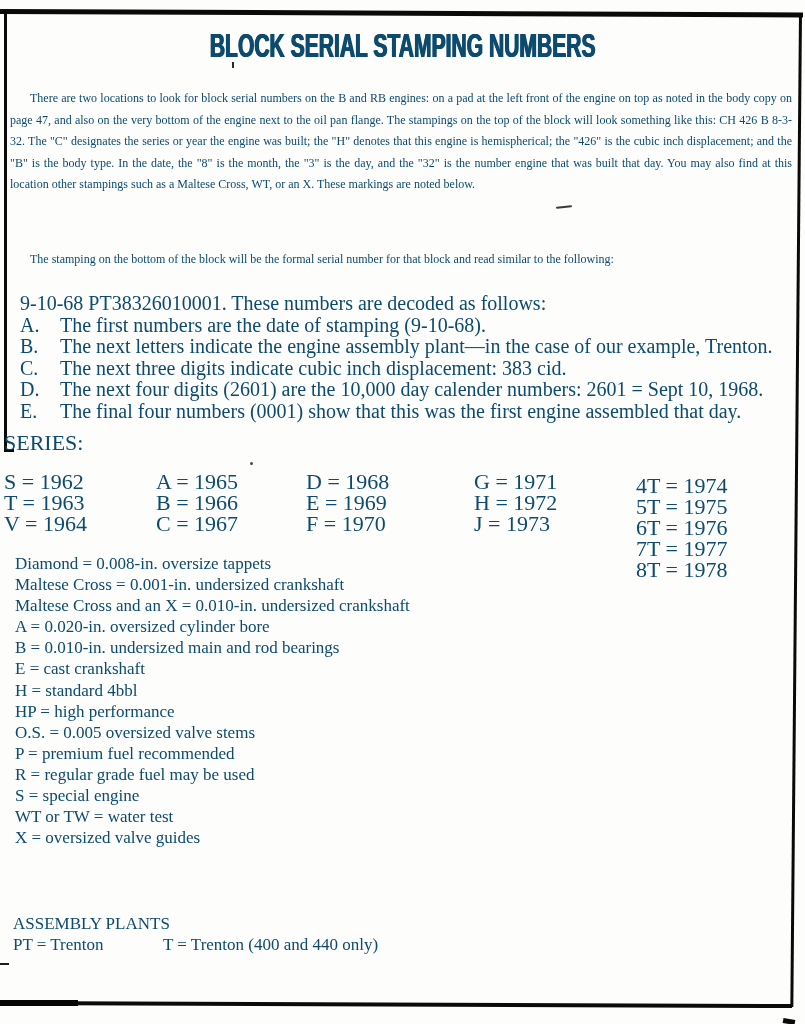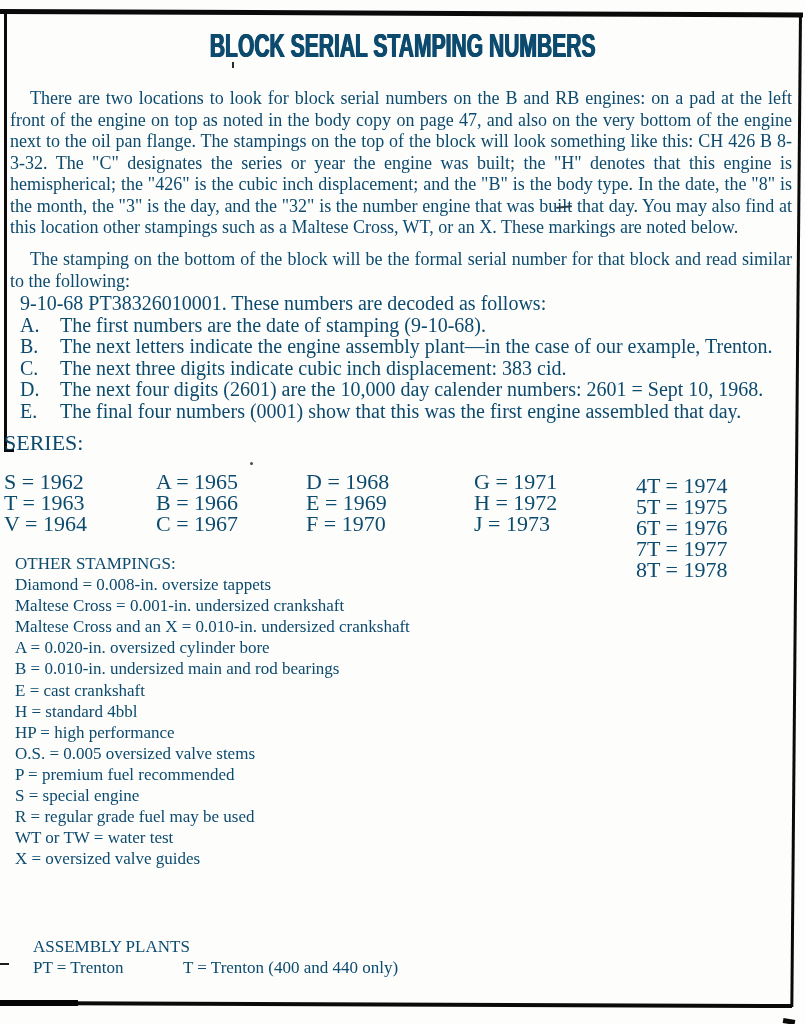--- a/index.html
+++ b/index.html
@@ -35,21 +35,21 @@
     font-size:34px;
     letter-spacing:0px;
     transform:scaleX(0.62);
     text-shadow:1.2px 0 0 currentColor, -0.6px 0 0 currentColor;
     white-space:nowrap;
   }
 
   
   .para{
     position:absolute;left:10px;width:782px;
-    font-size:18px;line-height:21.5px;
+    font-size:12px;line-height:21.5px;
     text-align:justify;text-indent:20px;
     margin:0;
   }
   .p1{top:88px;}
   .p2{top:249px;}
 
   
   .example{position:absolute;left:20px;top:293px;width:770px;font-size:20px;line-height:21.5px;}
   .ex-item{display:flex;}
   .ex-ltr{width:40px;flex:0 0 40px;}
@@ -62,21 +62,21 @@
   .s-col0{left:0;}
   .s-col1{left:152px;}
   .s-col2{left:302px;}
   .s-col3{left:470px;}
   .s-col4{left:632px;top:27px;}
 
   
   .other{position:absolute;left:15px;top:553px;width:700px;font-size:17px;line-height:21.1px;}
 
   
-  .assembly{position:absolute;left:33px;top:913px;width:760px;font-size:17px;line-height:21px;margin-top:23px;}
+  .assembly{position:absolute;left:13px;top:913px;width:760px;font-size:17px;line-height:21px;}
   .a-row{position:relative;height:21px;}
   .a-cell{position:absolute;top:0;}
   .a-c0{left:0;}
   .a-c1{left:150px;}
   .a-c2{left:302px;}
 </style>
 </head>
 <body>
 
 <div class="page">
@@ -149,33 +149,32 @@
       <div class="s-col s-col4">
         <div>4T = 1974</div>
         <div>5T = 1975</div>
         <div>6T = 1976</div>
         <div>7T = 1977</div>
         <div>8T = 1978</div>
       </div>
     </div>
 
     <div class="other">
-      <div>OTHER STAMPINGS:</div>
       <div>Diamond = 0.008-in. oversize tappets</div>
       <div>Maltese Cross = 0.001-in. undersized crankshaft</div>
       <div>Maltese Cross and an X = 0.010-in. undersized crankshaft</div>
       <div>A = 0.020-in. oversized cylinder bore</div>
       <div>B = 0.010-in. undersized main and rod bearings</div>
       <div>E = cast crankshaft</div>
       <div>H = standard 4bbl</div>
       <div>HP = high performance</div>
       <div>O.S. = 0.005 oversized valve stems</div>
       <div>P = premium fuel recommended</div>
+      <div>R = regular grade fuel may be used</div>
       <div>S = special engine</div>
-      <div>R = regular grade fuel may be used</div>
       <div>WT or TW = water test</div>
       <div>X = oversized valve guides</div>
     </div>
 
     <div class="assembly">
       <div>ASSEMBLY PLANTS</div>
       <div class="a-row">
         <span class="a-cell a-c0">PT = Trenton</span>
         <span class="a-cell a-c1">T = Trenton (400 and 440 only)</span>
       </div>

